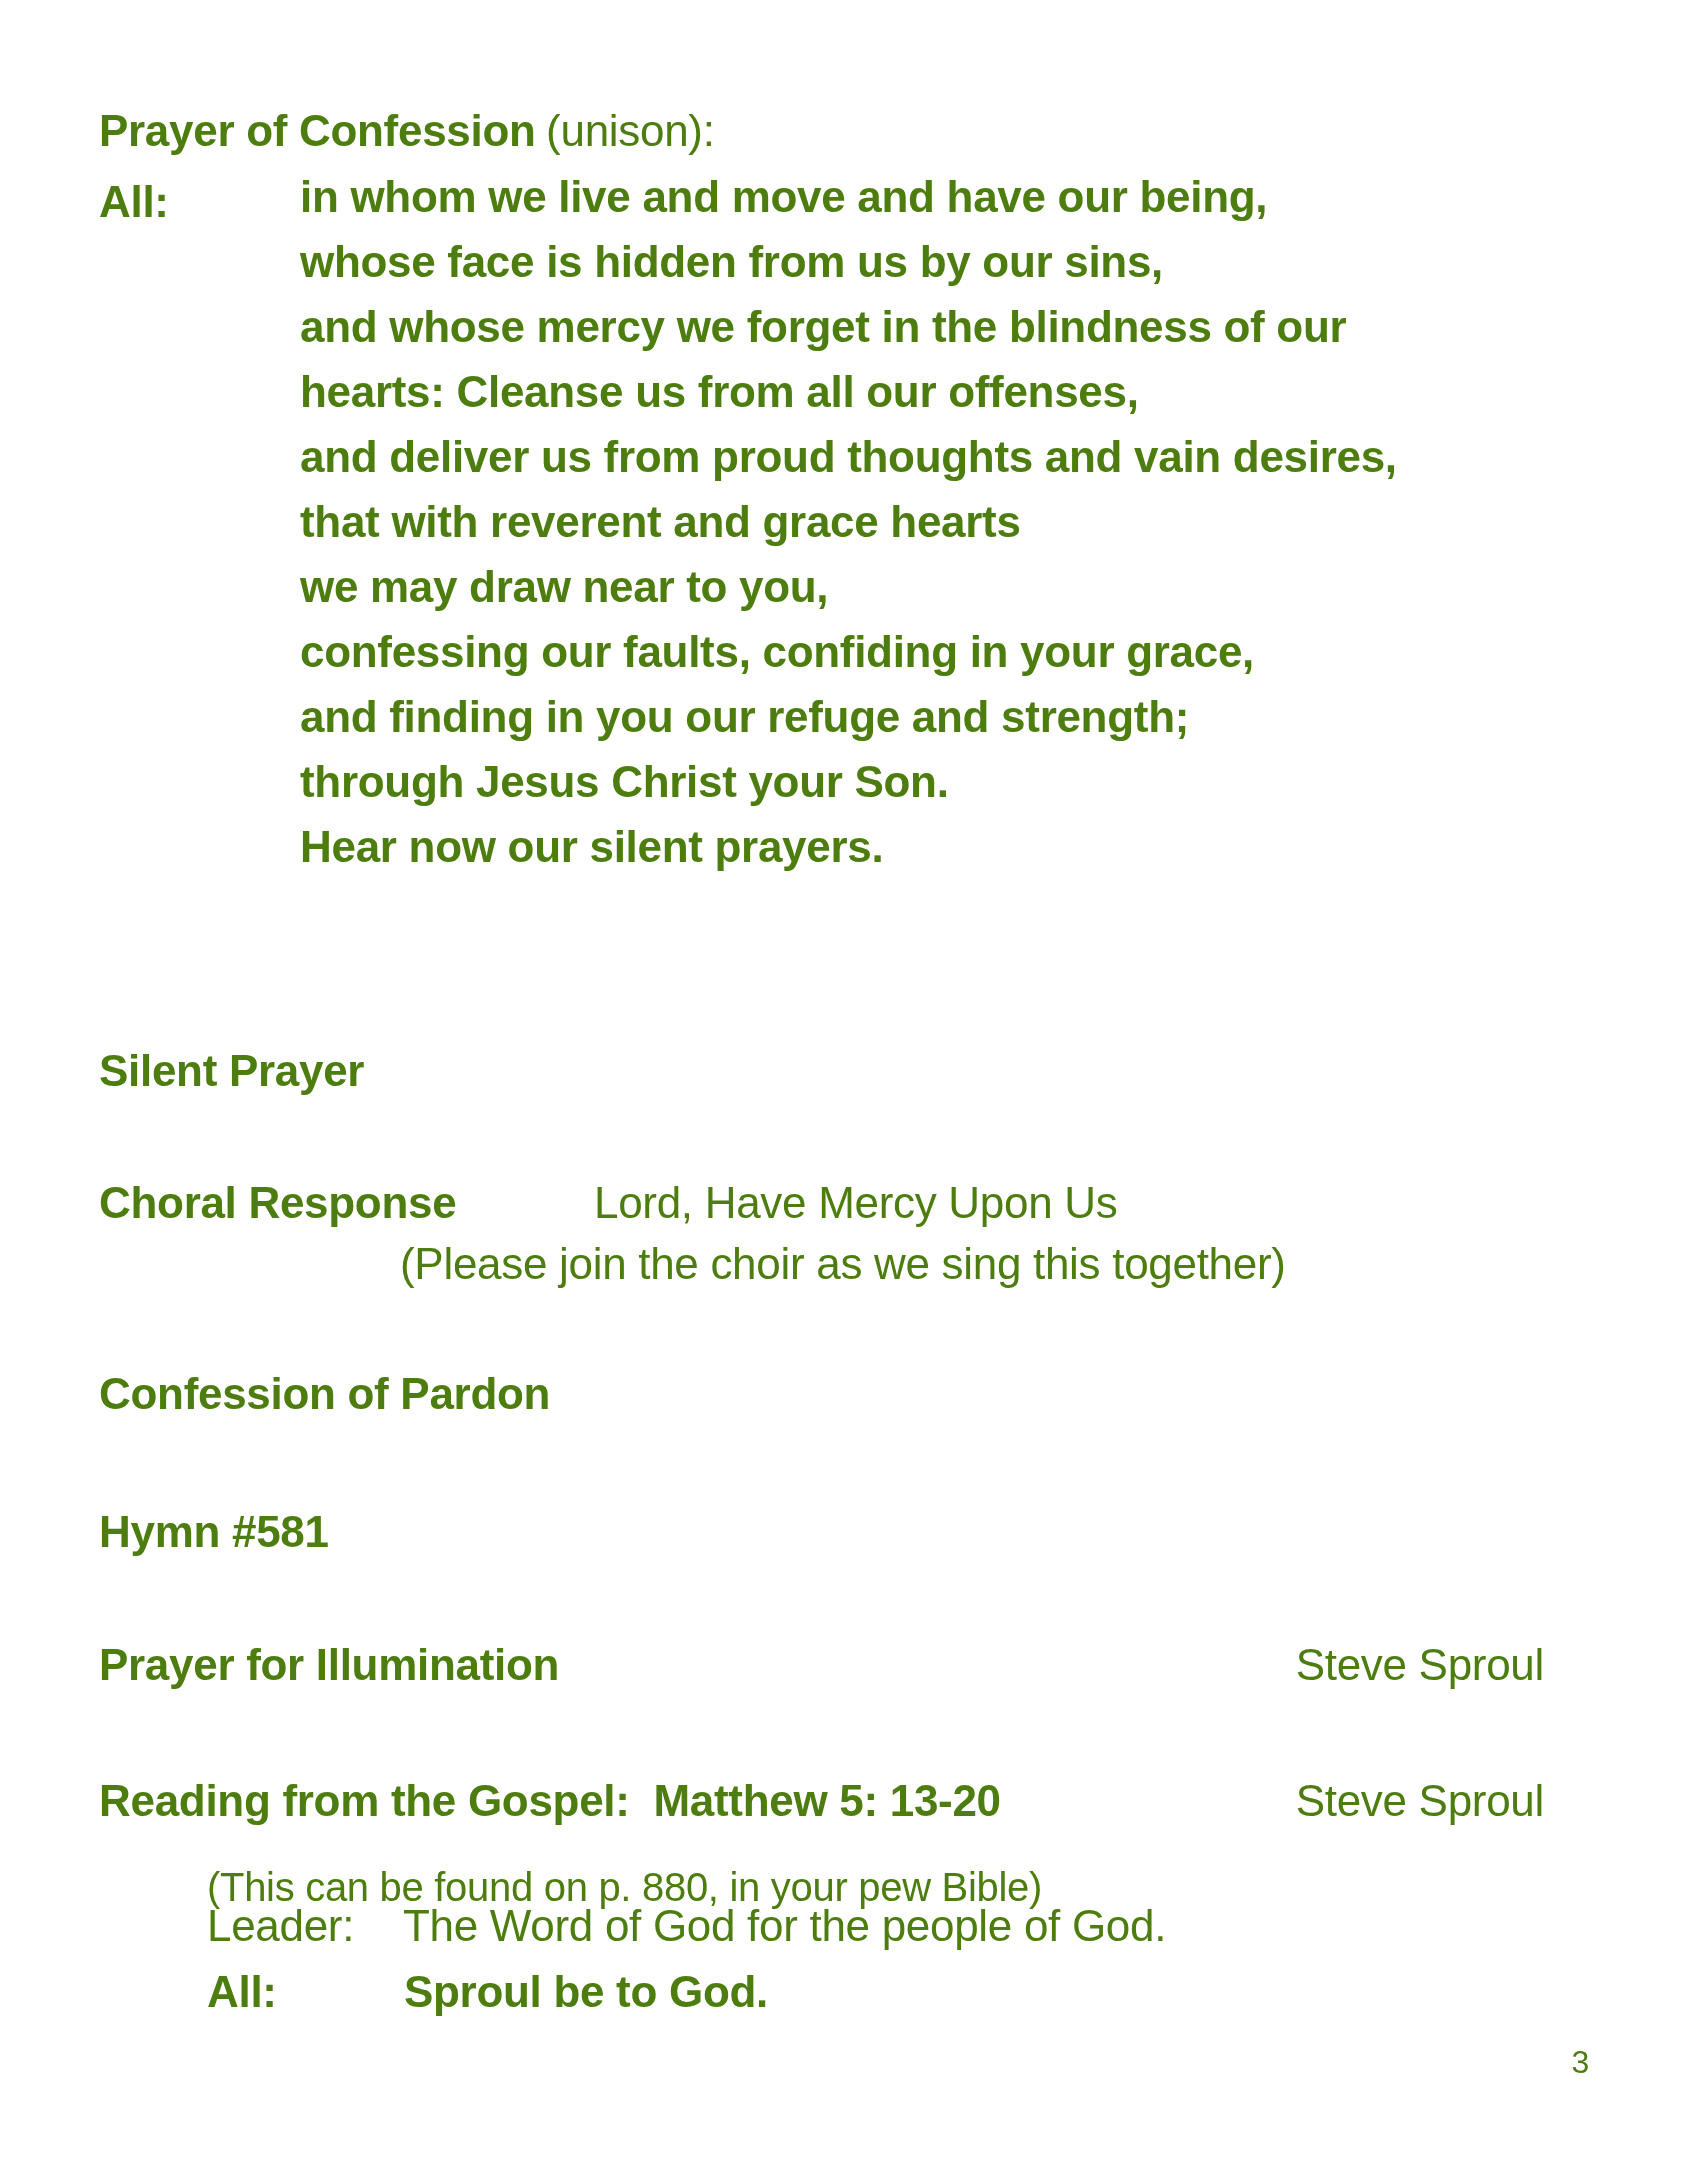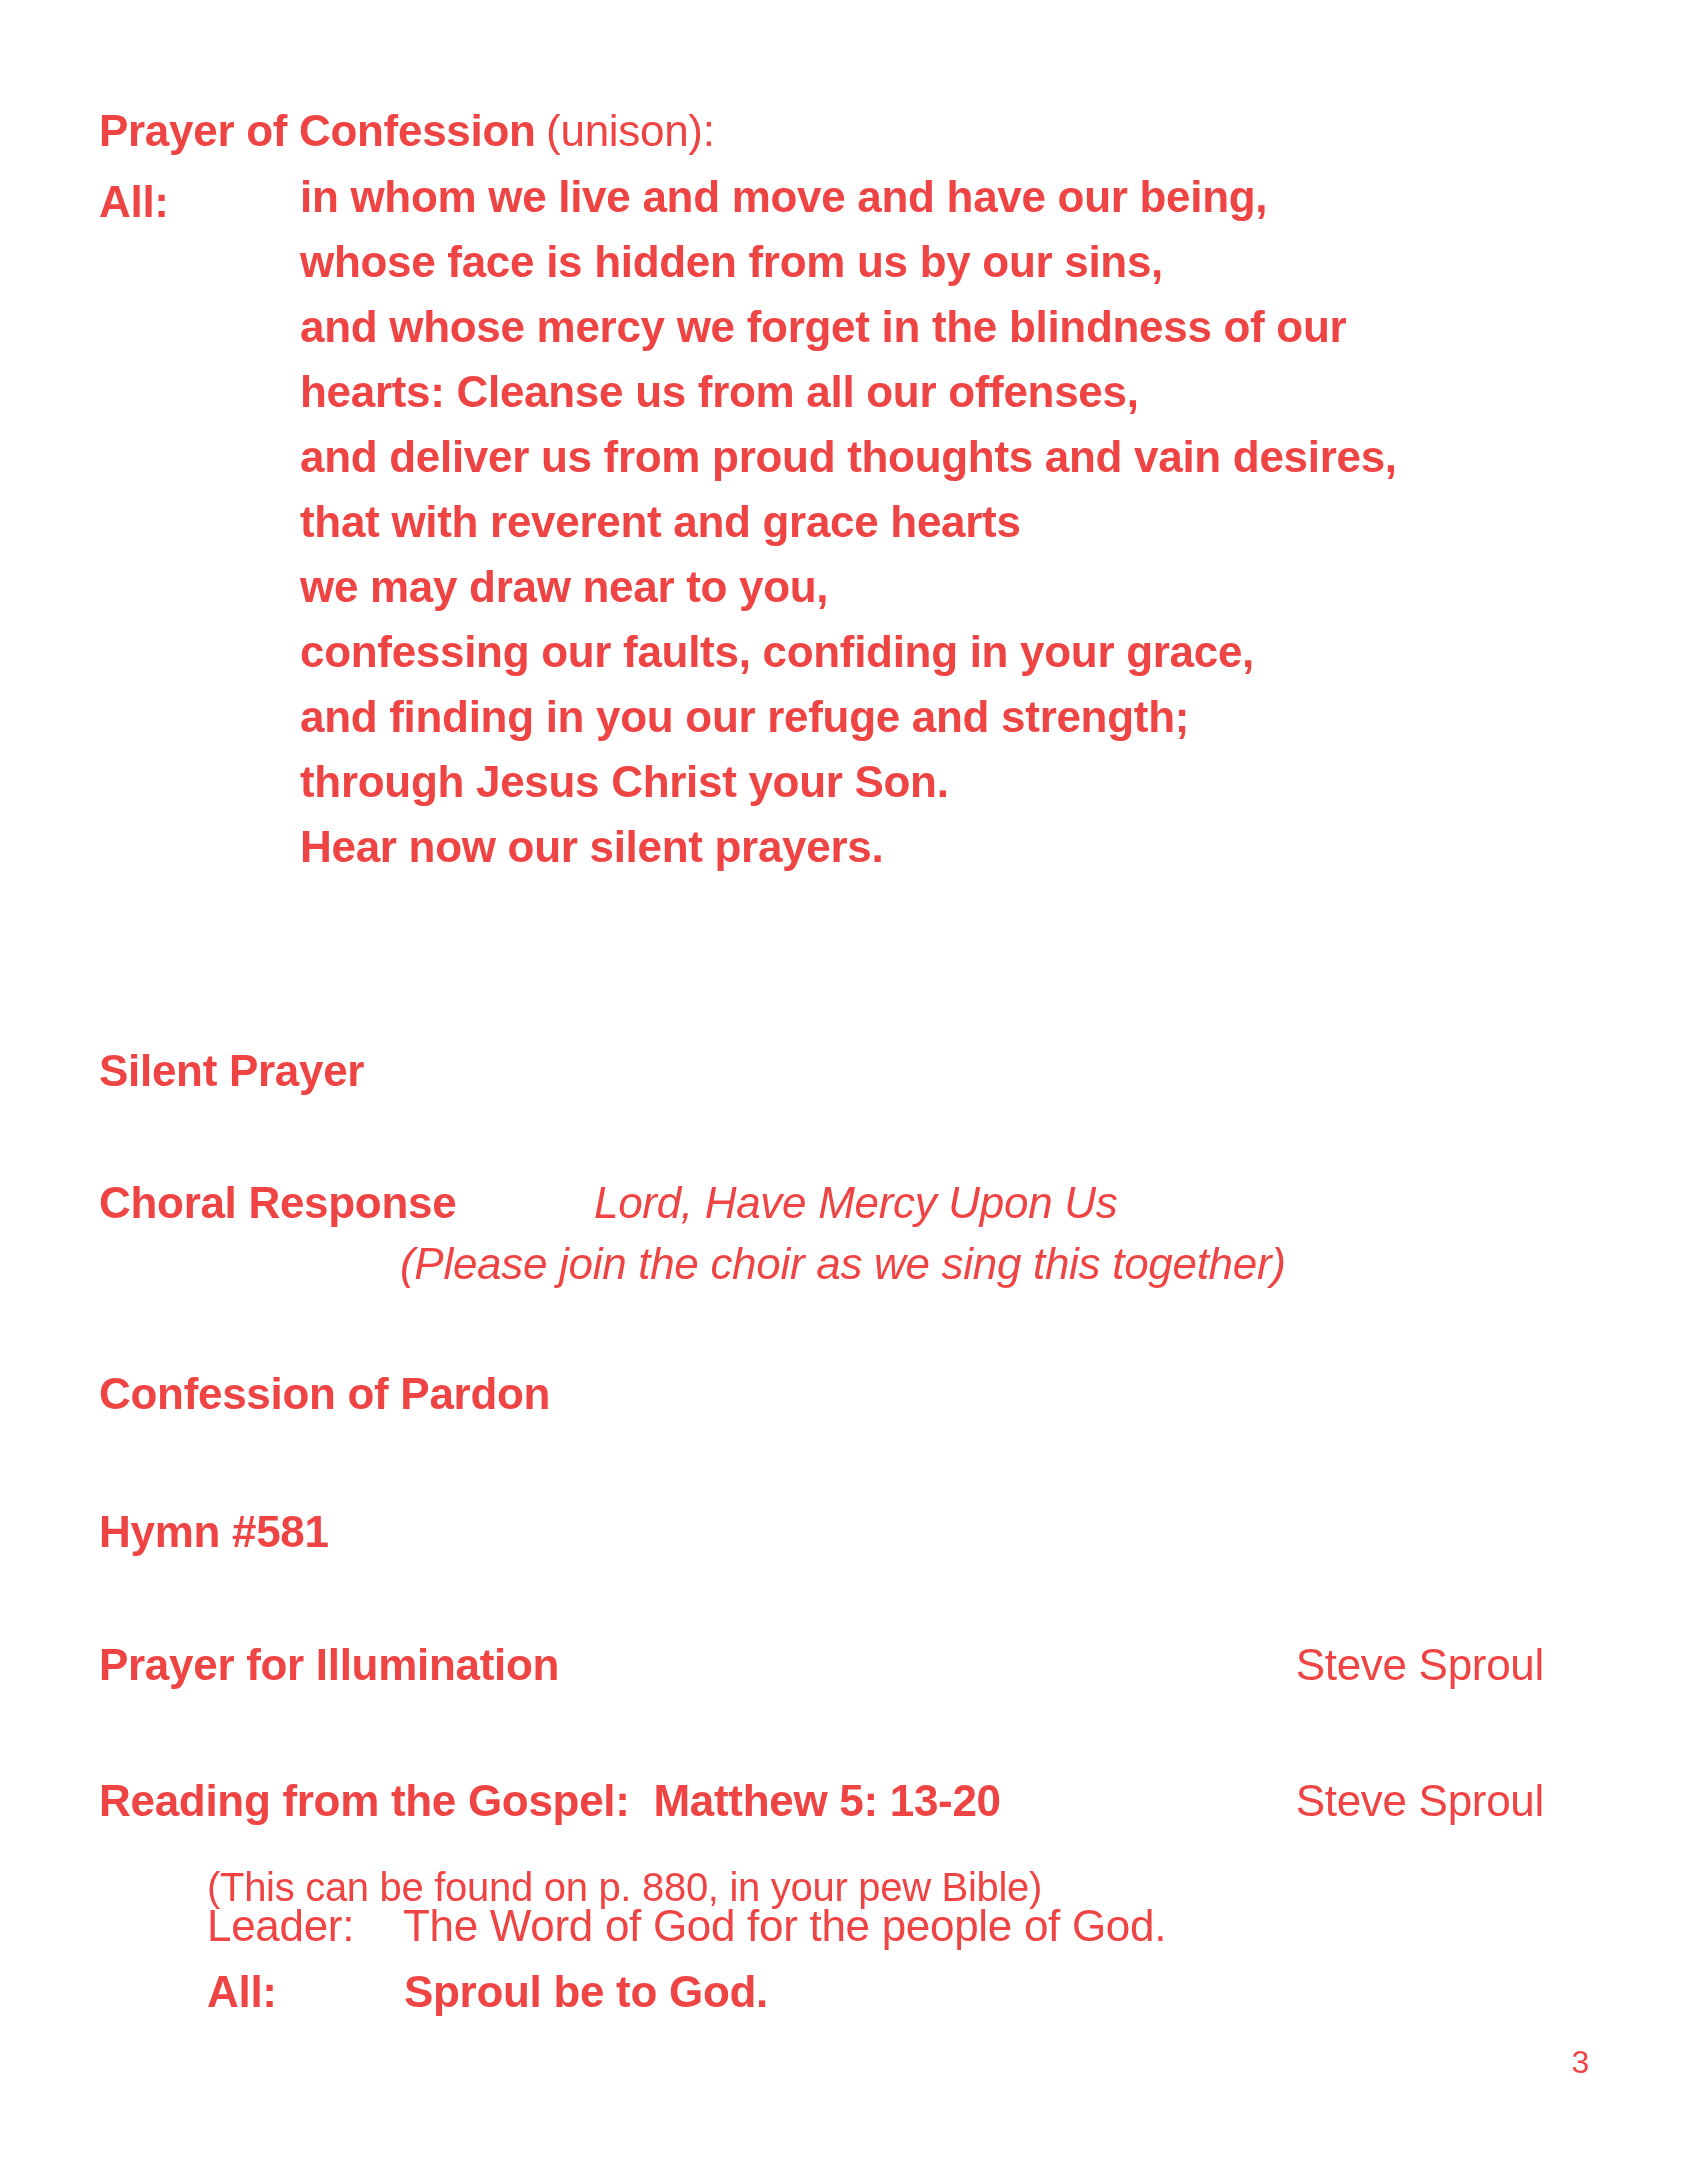--- a/index.html
+++ b/index.html
@@ -2,29 +2,29 @@
 <html><head>
 <meta charset="utf-8">
 <style>
   * { margin:0; padding:0; box-sizing:border-box; }
   html, body { background:#ffffff; }
   .page {
     position:relative;
     width:1683px;
     height:2178px;
     background:#ffffff;
-    color:#ef4444;
+    color:#4d7c0f;
     font-family:"Liberation Sans", sans-serif;
     font-size:44px;
     letter-spacing:-0.3px;
     overflow:hidden;
   }
   .abs { position:absolute; line-height:55px; }
   .b { font-weight:700; }
-  .i { font-style:italic; }
+  .i { }
   .t { white-space:pre-wrap; }
   .heading-suffix { font-weight:400; margin-left:0.24em; }
   .prayer-lines { position:absolute; left:300px; top:164px; line-height:65px; font-weight:700; }
   .reader-row { position:absolute; left:99px; right:139px; height:55px; }
   .reader-row .title { position:absolute; left:0; top:0; font-weight:700; }
   .reader-row .reader { position:absolute; right:0; top:0; font-weight:400; }
   .note { font-size:40px; }
   .pagenum { position:absolute; right:94px; top:2042px; font-size:32px; line-height:40px; font-weight:400; }
 </style>
 </head>

